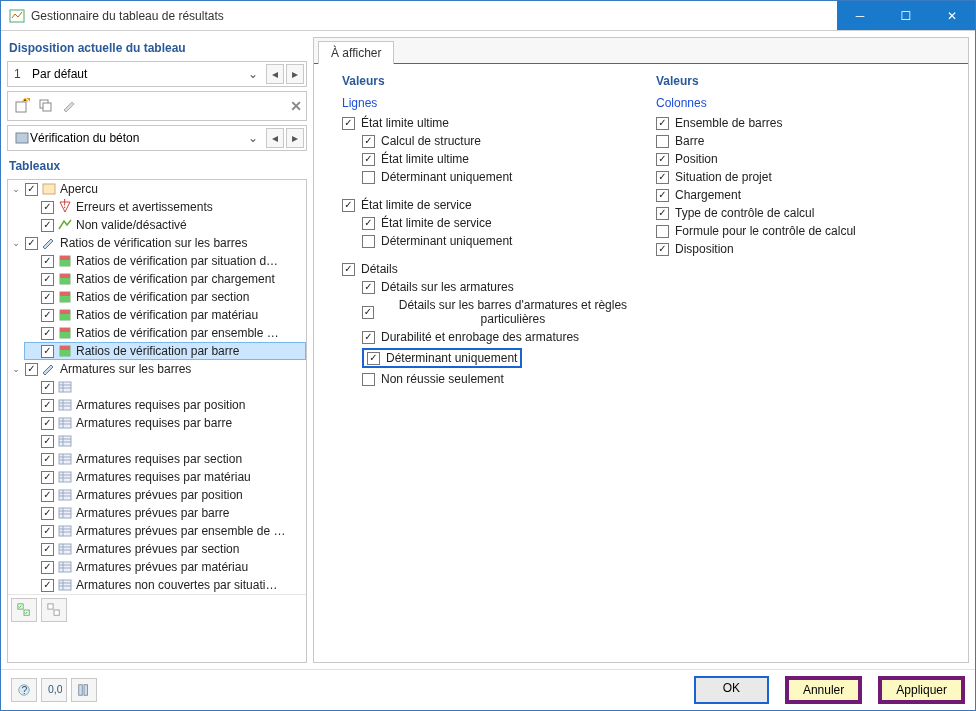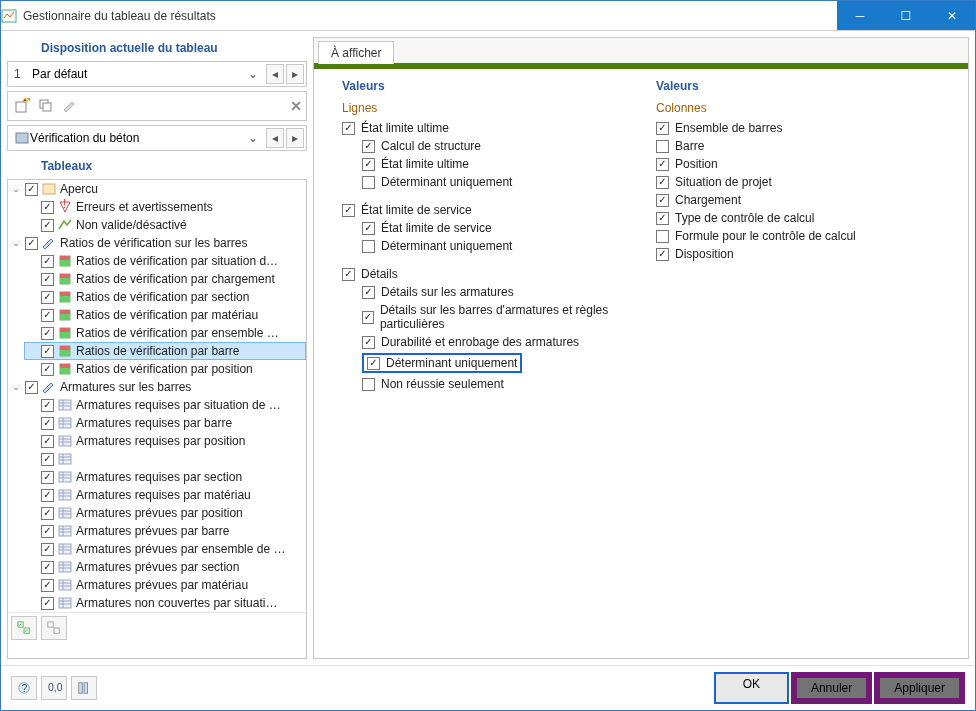--- a/index.html
+++ b/index.html
@@ -1,29 +1,29 @@
 <!DOCTYPE html>
 <html><head>
 <meta charset="utf-8">
 <style>
 * { box-sizing: border-box; font-family: "Segoe UI", Tahoma, sans-serif; font-size: 12px; }
 body { margin: 0; background: #fff; }
 .window { width: 976px; height: 711px; border: 1px solid #3a7ac0; display: flex; flex-direction: column; background: #fff; }
-.titlebar { height: 30px; background: #fff; display: flex; align-items: center; border-bottom: 1px solid #d0d0d0; }
+.titlebar { height: 30px; background: #fff; display: flex; align-items: center; padding-left: 8px; border-bottom: 1px solid #d0d0d0; }
 .titlebar .icon { width: 16px; height: 16px; margin-right: 6px; }
 .titlebar .title { flex: 1; color: #333; }
 .win-controls { display: flex; height: 100%; }
 .win-btn { width: 46px; display: flex; align-items: center; justify-content: center; color: #333; }
 .win-btn.close { background: #1979ca; color: #fff; width: 46px; }
 .win-btn.min, .win-btn.max { background: #1979ca; color: #fff; }
 .win-controls { background: #1979ca; }
 .body { flex: 1; display: flex; padding: 6px; gap: 6px; overflow: hidden; }
 .left { width: 300px; display: flex; flex-direction: column; gap: 4px; }
 .right { flex: 1; border: 1px solid #c8c8c8; display: flex; flex-direction: column; }
-.panel-head { color: #2a5a9a; font-weight: 600; padding: 4px 2px 2px; margin-left: 32px; }
+.panel-head { color: #2a5a9a; font-weight: 600; padding: 4px 2px 2px; }
 .combo-row { display: flex; gap: 2px; align-items: center; background: #fff; border: 1px solid #c8c8c8; padding: 2px; }
 .combo { flex: 1; display: flex; align-items: center; padding: 2px 4px; }
 .combo .num { width: 18px; color: #444; }
 .combo .chev { width: 14px; text-align: center; color: #555; }
 .nav-btn { width: 18px; height: 20px; border: 1px solid #c8c8c8; display: flex; align-items: center; justify-content: center; color: #555; background: #f7f7f7; }
 .toolbar { display: flex; gap: 2px; align-items: center; border: 1px solid #c8c8c8; padding: 3px; background: #fff; }
 .tool { width: 22px; height: 22px; display: flex; align-items: center; justify-content: center; border: 1px solid transparent; }
 .tool .x { color: #888; font-size: 14px; font-weight: bold; margin-left: auto; }
 .spacer { flex: 1; }
 .tree-box { border: 1px solid #c8c8c8; flex: 1; overflow-y: auto; position: relative; background: #fff; }
@@ -33,35 +33,35 @@
 .tree ul { list-style: none; margin: 0; padding: 0; }
 .tree li { white-space: nowrap; }
 .node { display: flex; align-items: center; padding: 1px 2px; gap: 3px; }
 .node.selected { background: #cde6ff; border: 1px solid #7ab7ef; padding: 0 1px; }
 .expander { width: 12px; height: 12px; display: flex; align-items: center; justify-content: center; color: #666; font-size: 9px; }
 .cb { width: 13px; height: 13px; border: 1px solid #767676; display: flex; align-items: center; justify-content: center; font-size: 10px; background: #fff; }
 .cb.checked::after { content: "✓"; color: #222; font-size: 10px; line-height: 1; }
 .ticon { width: 16px; height: 16px; display: flex; align-items: center; justify-content: center; }
 .label { color: #222; }
 .tree .children { padding-left: 16px; }
-.tab-strip { display: flex; border-bottom: 6px solid #4d7c0f; background: #f7f7f7; padding-top: 3px; padding-left: 4px; }
+.tab-strip { display: flex; border-bottom: 1px solid #4d7c0f; background: #f7f7f7; padding-top: 3px; padding-left: 4px; }
 .tab { padding: 4px 12px; border: 1px solid #c8c8c8; border-bottom: none; background: #fff; margin-bottom: -1px; color: #333; }
 .right-body { flex: 1; display: flex; padding: 8px; gap: 10px; overflow: hidden; margin-left: 20px; }
 .col { flex: 1; }
 .col-head { color: #2a5a9a; font-weight: 600; padding: 2px 0 6px; }
-.sub-head { color: #a16207; padding: 2px 0 4px; }
+.sub-head { color: #1d4ed8; padding: 2px 0 4px; }
 .group { margin-bottom: 10px; }
-.opt { display: flex; align-items: center; gap: 6px; padding: 2px 0; }
+.opt { display: flex; align-items: center; gap: 6px; padding: 2px 0; text-align: center; }
 .opt .label { color: #222; }
 .indent { padding-left: 20px; }
 .highlight { border: 2px solid #1964d4; padding: 1px 3px; }
 .bottom-bar { display: flex; padding: 6px 10px; gap: 8px; border-top: 1px solid #e0e0e0; align-items: center; }
 .bottom-bar .left-tools { display: flex; gap: 4px; }
-.btns { display: flex; gap: 2px; margin-left: auto; }
-.btn { min-width: 75px; padding: 3px 14px; border: 6px solid #701a75; background: #737373; text-align: center; }
+.btns { display: flex; gap: 16px; margin-left: auto; }
+.btn { min-width: 75px; padding: 3px 14px; border: 4px solid #701a75; background: #fef9c3; text-align: center; }
 .btn.primary { border: 2px solid #1964d4; background: #e9e9e9; }
 .mini { width: 26px; height: 24px; border: 1px solid #c8c8c8; background: #f5f5f5; display: flex; align-items: center; justify-content: center; }
 .tree-bottom-tools { display: flex; gap: 4px; padding: 3px; border-top: 1px solid #e6e6e6; }
 .svgicon { width: 16px; height: 16px; }
 </style>
 </head>
 <body>
 
 <div class="window">
 
@@ -266,34 +266,20 @@
                       <span class="ticon">
                         <svg class="svgicon" viewBox="0 0 16 16">
                           <rect x="3" y="3" width="10" height="10" fill="none" stroke="#7a7"></rect>
                           <rect x="3" y="3" width="10" height="4" fill="#d66"></rect>
                           <rect x="3" y="7" width="10" height="6" fill="#6c6"></rect>
                         </svg>
                       </span>
                       <span class="label">Ratios de vérification par barre</span>
                     </div>
                   </li>
-                  <li>
-                    <div class="node">
-                      <span class="expander"></span>
-                      <span class="cb checked"></span>
-                      <span class="ticon">
-                        <svg class="svgicon" viewBox="0 0 16 16">
-                          <rect x="3" y="3" width="10" height="10" fill="none" stroke="#7a7"></rect>
-                          <rect x="3" y="3" width="10" height="4" fill="#d66"></rect>
-                          <rect x="3" y="7" width="10" height="6" fill="#6c6"></rect>
-                        </svg>
-                      </span>
-                      <span class="label">Ratios de vérification par position</span>
-                    </div>
-                  </li>
                 </ul>
               </li>
               <li>
                 <div class="node">
                   <span class="expander">⌄</span>
                   <span class="cb checked"></span>
                   <span class="ticon">
                     <svg class="svgicon" viewBox="0 0 16 16">
                       <path d="M2 12 L10 4 L12 6 L4 14 Z" fill="#cde" stroke="#579"></path>
                     </svg>
@@ -306,51 +292,50 @@
                       <span class="expander"></span>
                       <span class="cb checked"></span>
                       <span class="ticon">
                         <svg class="svgicon" viewBox="0 0 16 16">
                           <rect x="2" y="3" width="12" height="10" fill="#eef" stroke="#9ab"></rect>
                           <line x1="2" y1="6" x2="14" y2="6" stroke="#9ab"></line>
                           <line x1="2" y1="9" x2="14" y2="9" stroke="#9ab"></line>
                           <line x1="6" y1="3" x2="6" y2="13" stroke="#9ab"></line>
                         </svg>
                       </span>
-                      <span class="label">Armatures requises par situation de …</span>
+                    </div>
+                  </li>
+                  <li>
+                    <div class="node">
+                      <span class="expander"></span>
+                      <span class="cb checked"></span>
+                      <span class="ticon">
+                        <svg class="svgicon" viewBox="0 0 16 16">
+                          <rect x="2" y="3" width="12" height="10" fill="#eef" stroke="#9ab"></rect>
+                          <line x1="2" y1="6" x2="14" y2="6" stroke="#9ab"></line>
+                          <line x1="2" y1="9" x2="14" y2="9" stroke="#9ab"></line>
+                          <line x1="6" y1="3" x2="6" y2="13" stroke="#9ab"></line>
+                        </svg>
+                      </span>
+                      <span class="label">Armatures requises par position</span>
                     </div>
                   </li>
                   <li>
                     <div class="node">
                       <span class="expander"></span>
                       <span class="cb checked"></span>
                       <span class="ticon">
                         <svg class="svgicon" viewBox="0 0 16 16">
                           <rect x="2" y="3" width="12" height="10" fill="#eef" stroke="#9ab"></rect>
                           <line x1="2" y1="6" x2="14" y2="6" stroke="#9ab"></line>
                           <line x1="2" y1="9" x2="14" y2="9" stroke="#9ab"></line>
                           <line x1="6" y1="3" x2="6" y2="13" stroke="#9ab"></line>
                         </svg>
                       </span>
                       <span class="label">Armatures requises par barre</span>
-                    </div>
-                  </li>
-                  <li>
-                    <div class="node">
-                      <span class="expander"></span>
-                      <span class="cb checked"></span>
-                      <span class="ticon">
-                        <svg class="svgicon" viewBox="0 0 16 16">
-                          <rect x="2" y="3" width="12" height="10" fill="#eef" stroke="#9ab"></rect>
-                          <line x1="2" y1="6" x2="14" y2="6" stroke="#9ab"></line>
-                          <line x1="2" y1="9" x2="14" y2="9" stroke="#9ab"></line>
-                          <line x1="6" y1="3" x2="6" y2="13" stroke="#9ab"></line>
-                        </svg>
-                      </span>
-                      <span class="label">Armatures requises par position</span>
                     </div>
                   </li>
                   <li>
                     <div class="node">
                       <span class="expander"></span>
                       <span class="cb checked"></span>
                       <span class="ticon">
                         <svg class="svgicon" viewBox="0 0 16 16">
                           <rect x="2" y="3" width="12" height="10" fill="#eef" stroke="#9ab"></rect>
                           <line x1="2" y1="6" x2="14" y2="6" stroke="#9ab"></line>

